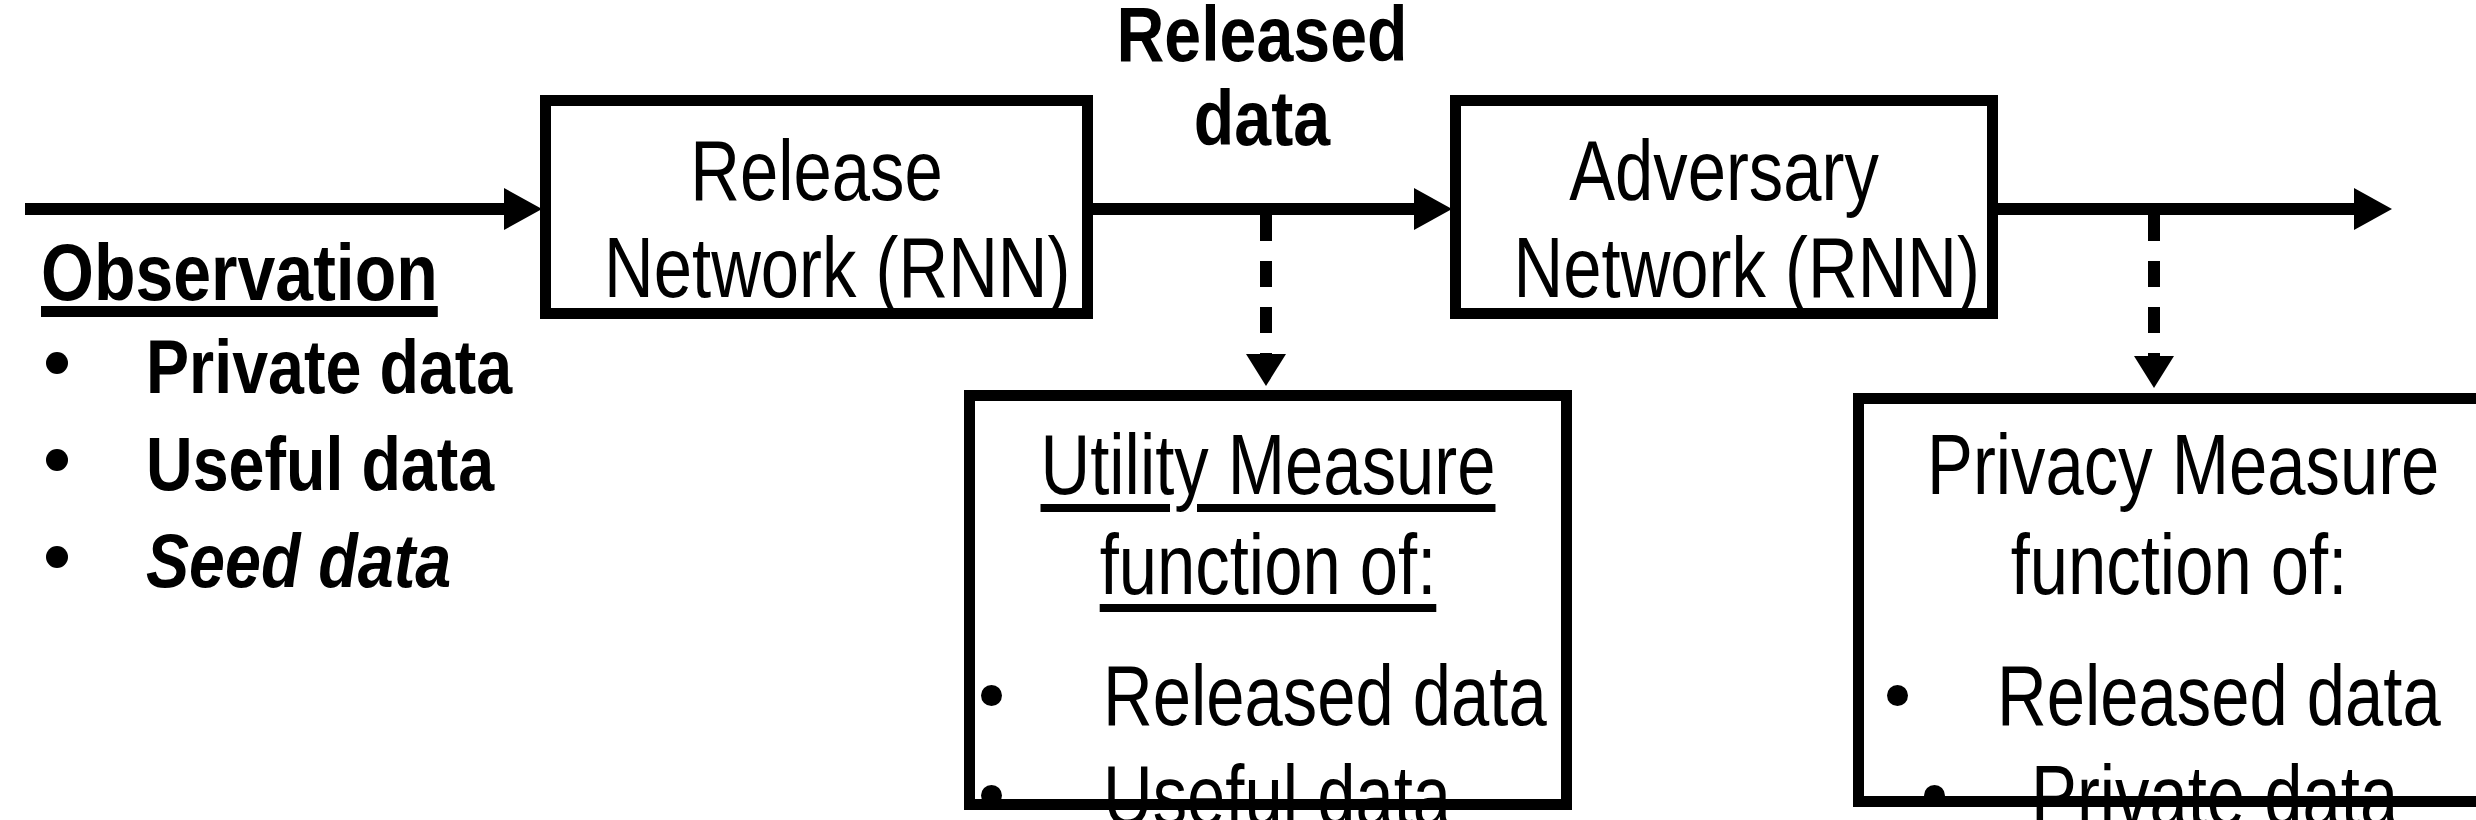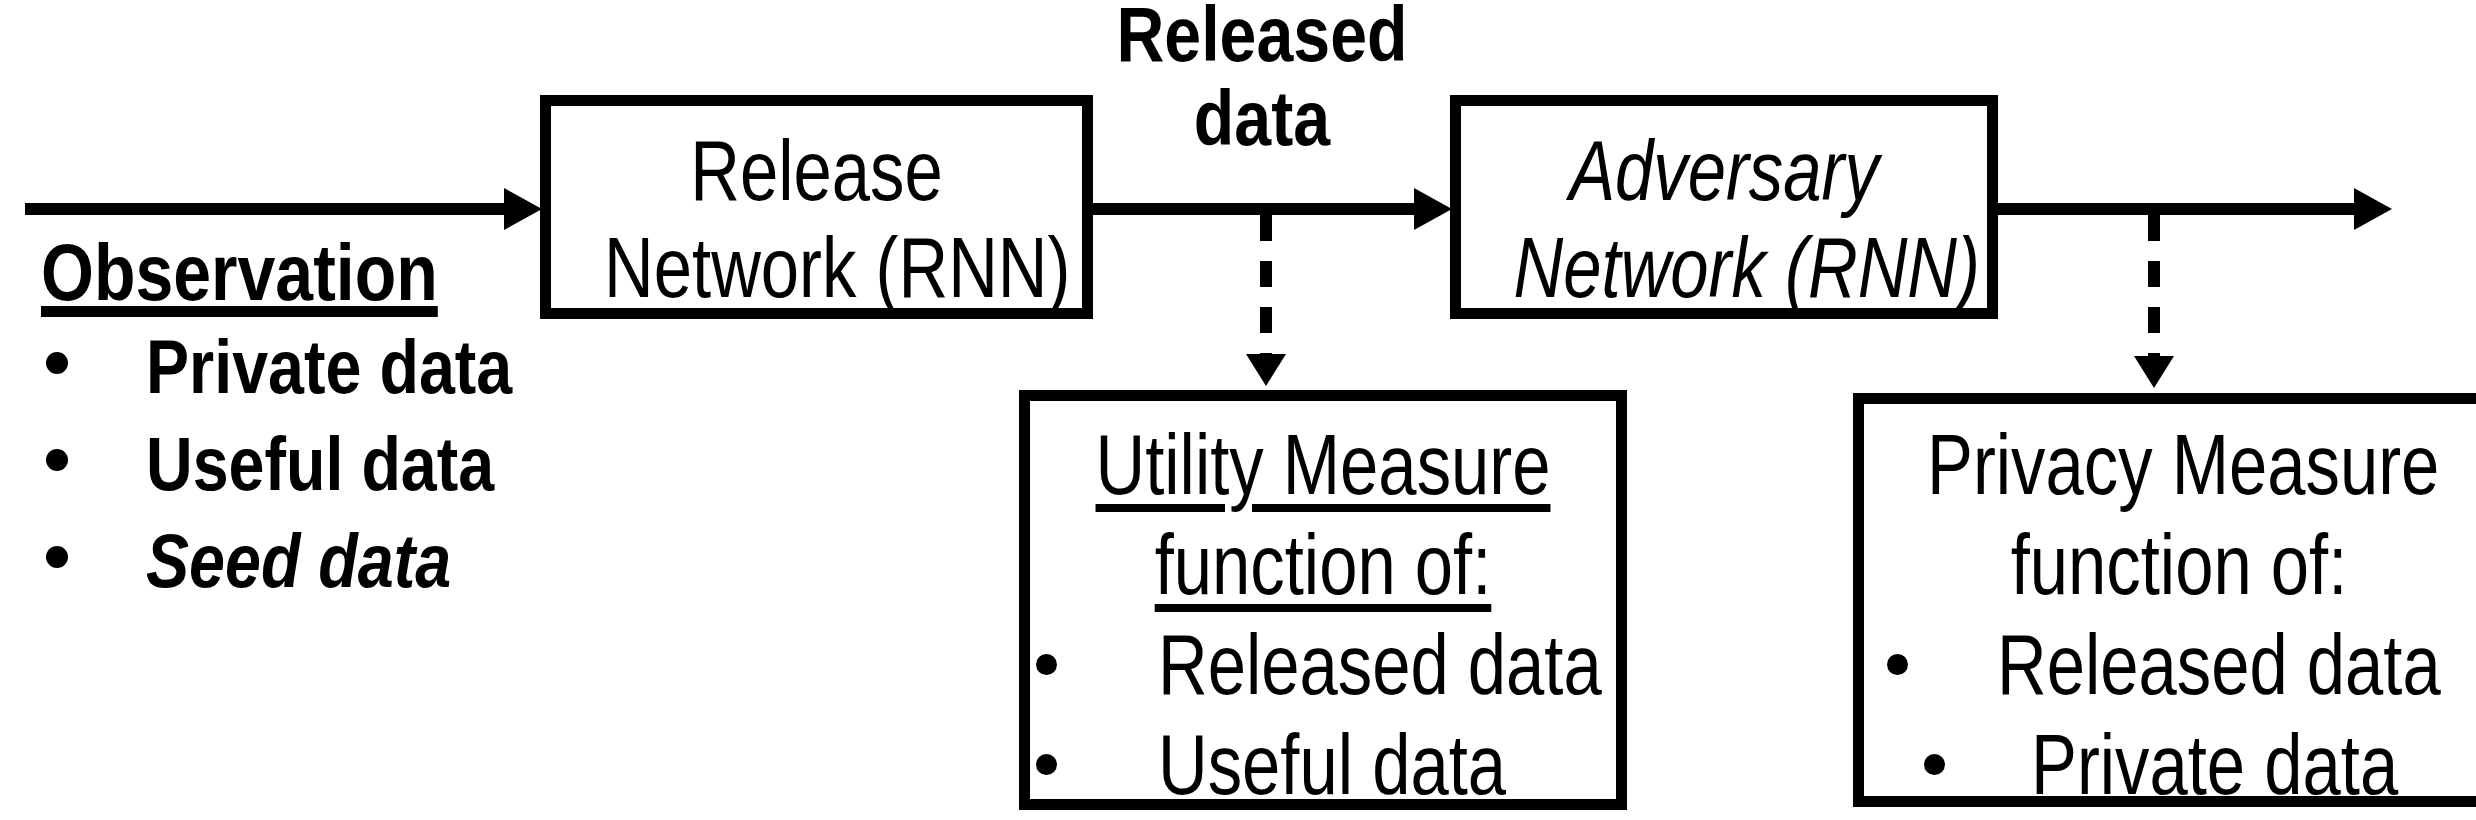--- a/index.html
+++ b/index.html
@@ -54,21 +54,21 @@
     text-align:center;
     font-size:86px;line-height:100px;
     white-space:nowrap;
     transform:scaleX(0.8);
   }
   .m-underline{
     text-decoration:underline;
     text-decoration-thickness:8px;
     text-underline-offset:10px;
   }
-  .m-row{position:absolute;left:0;width:100%;height:100px;}
+  .m-row{position:absolute;left:0;width:100%;height:100px;margin-top:31px;}
   .m-dot{
     position:absolute;top:40px;
     width:21px;height:21px;border-radius:50%;
     background:#000;
   }
   .m-text{
     position:absolute;top:0;
     font-size:86px;line-height:100px;
     white-space:nowrap;
     transform:scaleX(0.8);transform-origin:0 50%;
@@ -121,21 +121,21 @@
   </div>
 
   <div class="abs hline" style="left:1092px;top:203px;width:322px;"></div>
   <div class="abs head-right" style="left:1414px;top:188px;"></div>
 
   <div class="abs released-label">
     <span class="lbl-line">Released</span>
     <span class="lbl-line">data</span>
   </div>
 
-  <div class="abs node-box" style="left:1450px;top:95px;width:548px;height:224px;font-style:italic;">
+  <div class="abs node-box" style="left:1450px;top:95px;width:548px;height:224px;">
     <div class="node-title">
       <span class="node-line">Adversary</span>
       <span class="node-line">Network (RNN)</span>
     </div>
   </div>
 
   <div class="abs hline" style="left:1997px;top:203px;width:357px;"></div>
   <div class="abs head-right" style="left:2354px;top:188px;"></div>
 
   <div class="abs vdash" style="left:1260px;top:215px;height:140px;"></div>
@@ -153,21 +153,21 @@
     <div class="abs obs-row" style="top:415px;">
       <span class="obs-dot"></span>
       <span class="obs-text">Useful data</span>
     </div>
     <div class="abs obs-row" style="top:512px;font-style:italic;">
       <span class="obs-dot"></span>
       <span class="obs-text">Seed data</span>
     </div>
   </div>
 
-  <div class="abs node-box" style="left:1019px;top:390px;width:608px;height:420px;">
+  <div class="abs node-box" style="left:964px;top:390px;width:608px;height:420px;">
     <div class="m-line m-underline" style="top:13px;">Utility Measure</div>
     <div class="m-line m-underline" style="top:113px;">function of:</div>
     <div class="m-row" style="top:213px;">
       <span class="m-dot" style="left:6px;"></span>
       <span class="m-text" style="left:128px;">Released data</span>
     </div>
     <div class="m-row" style="top:313px;">
       <span class="m-dot" style="left:6px;"></span>
       <span class="m-text" style="left:128px;">Useful data</span>
     </div>

